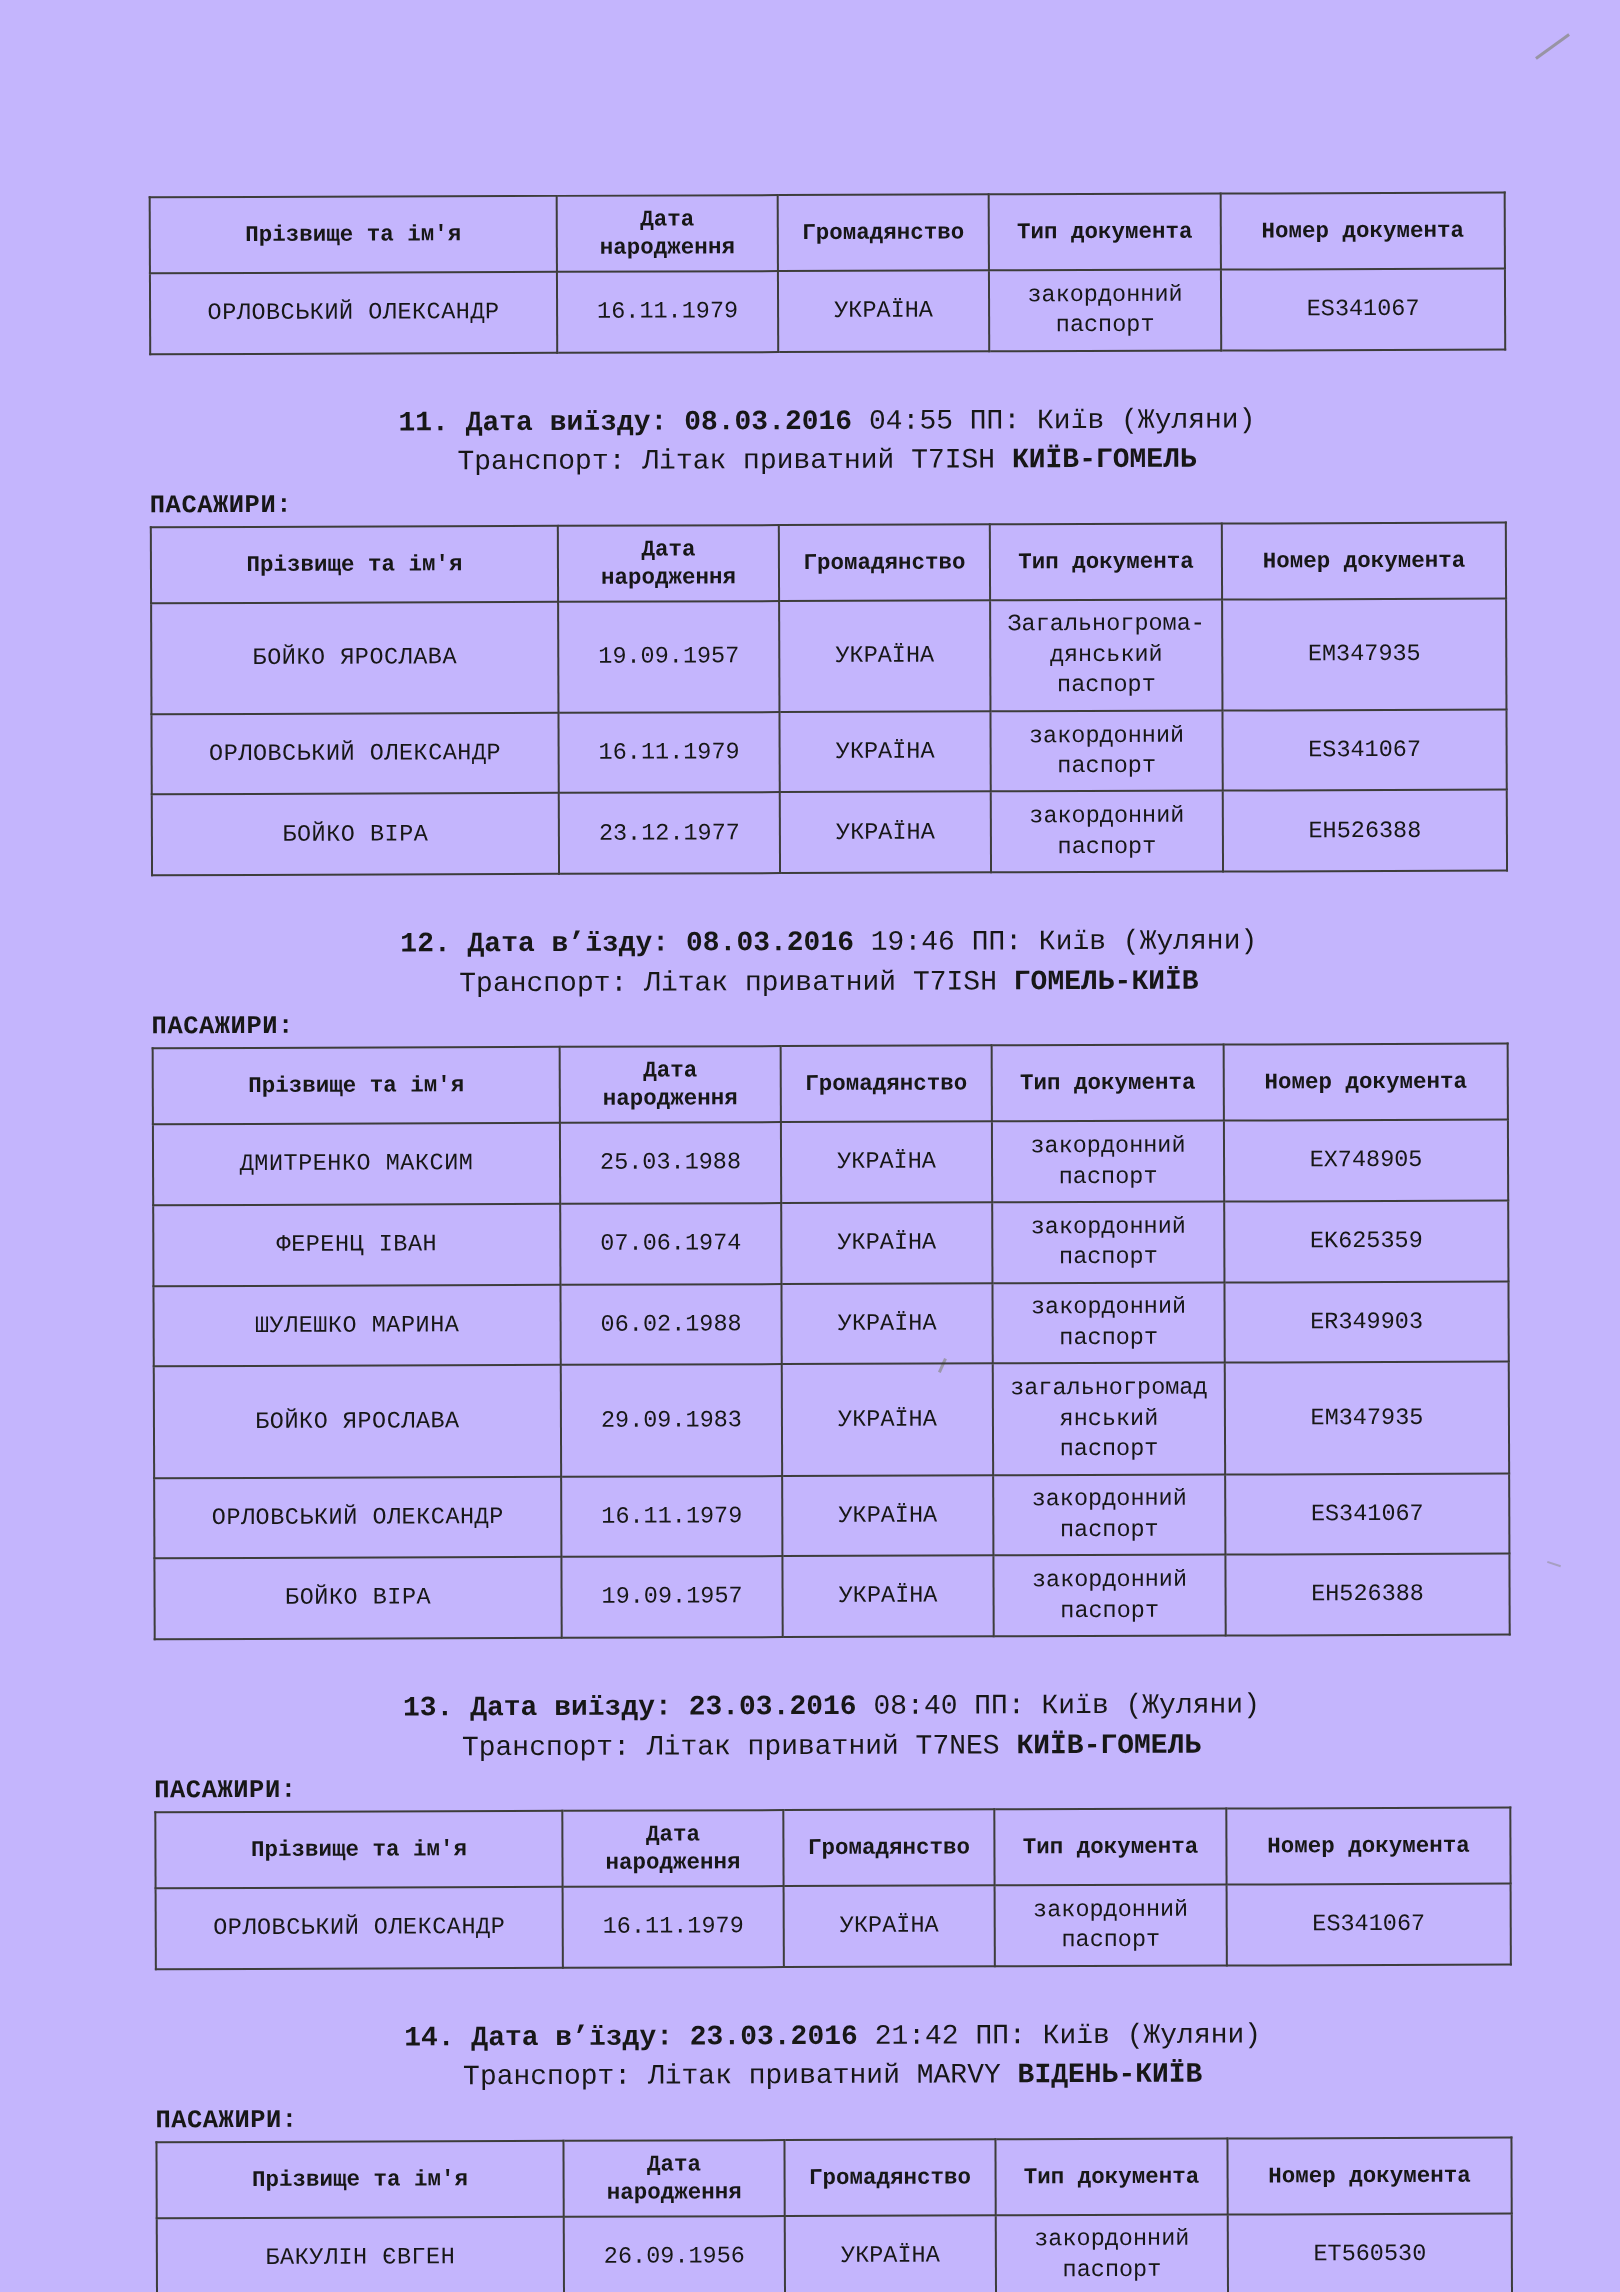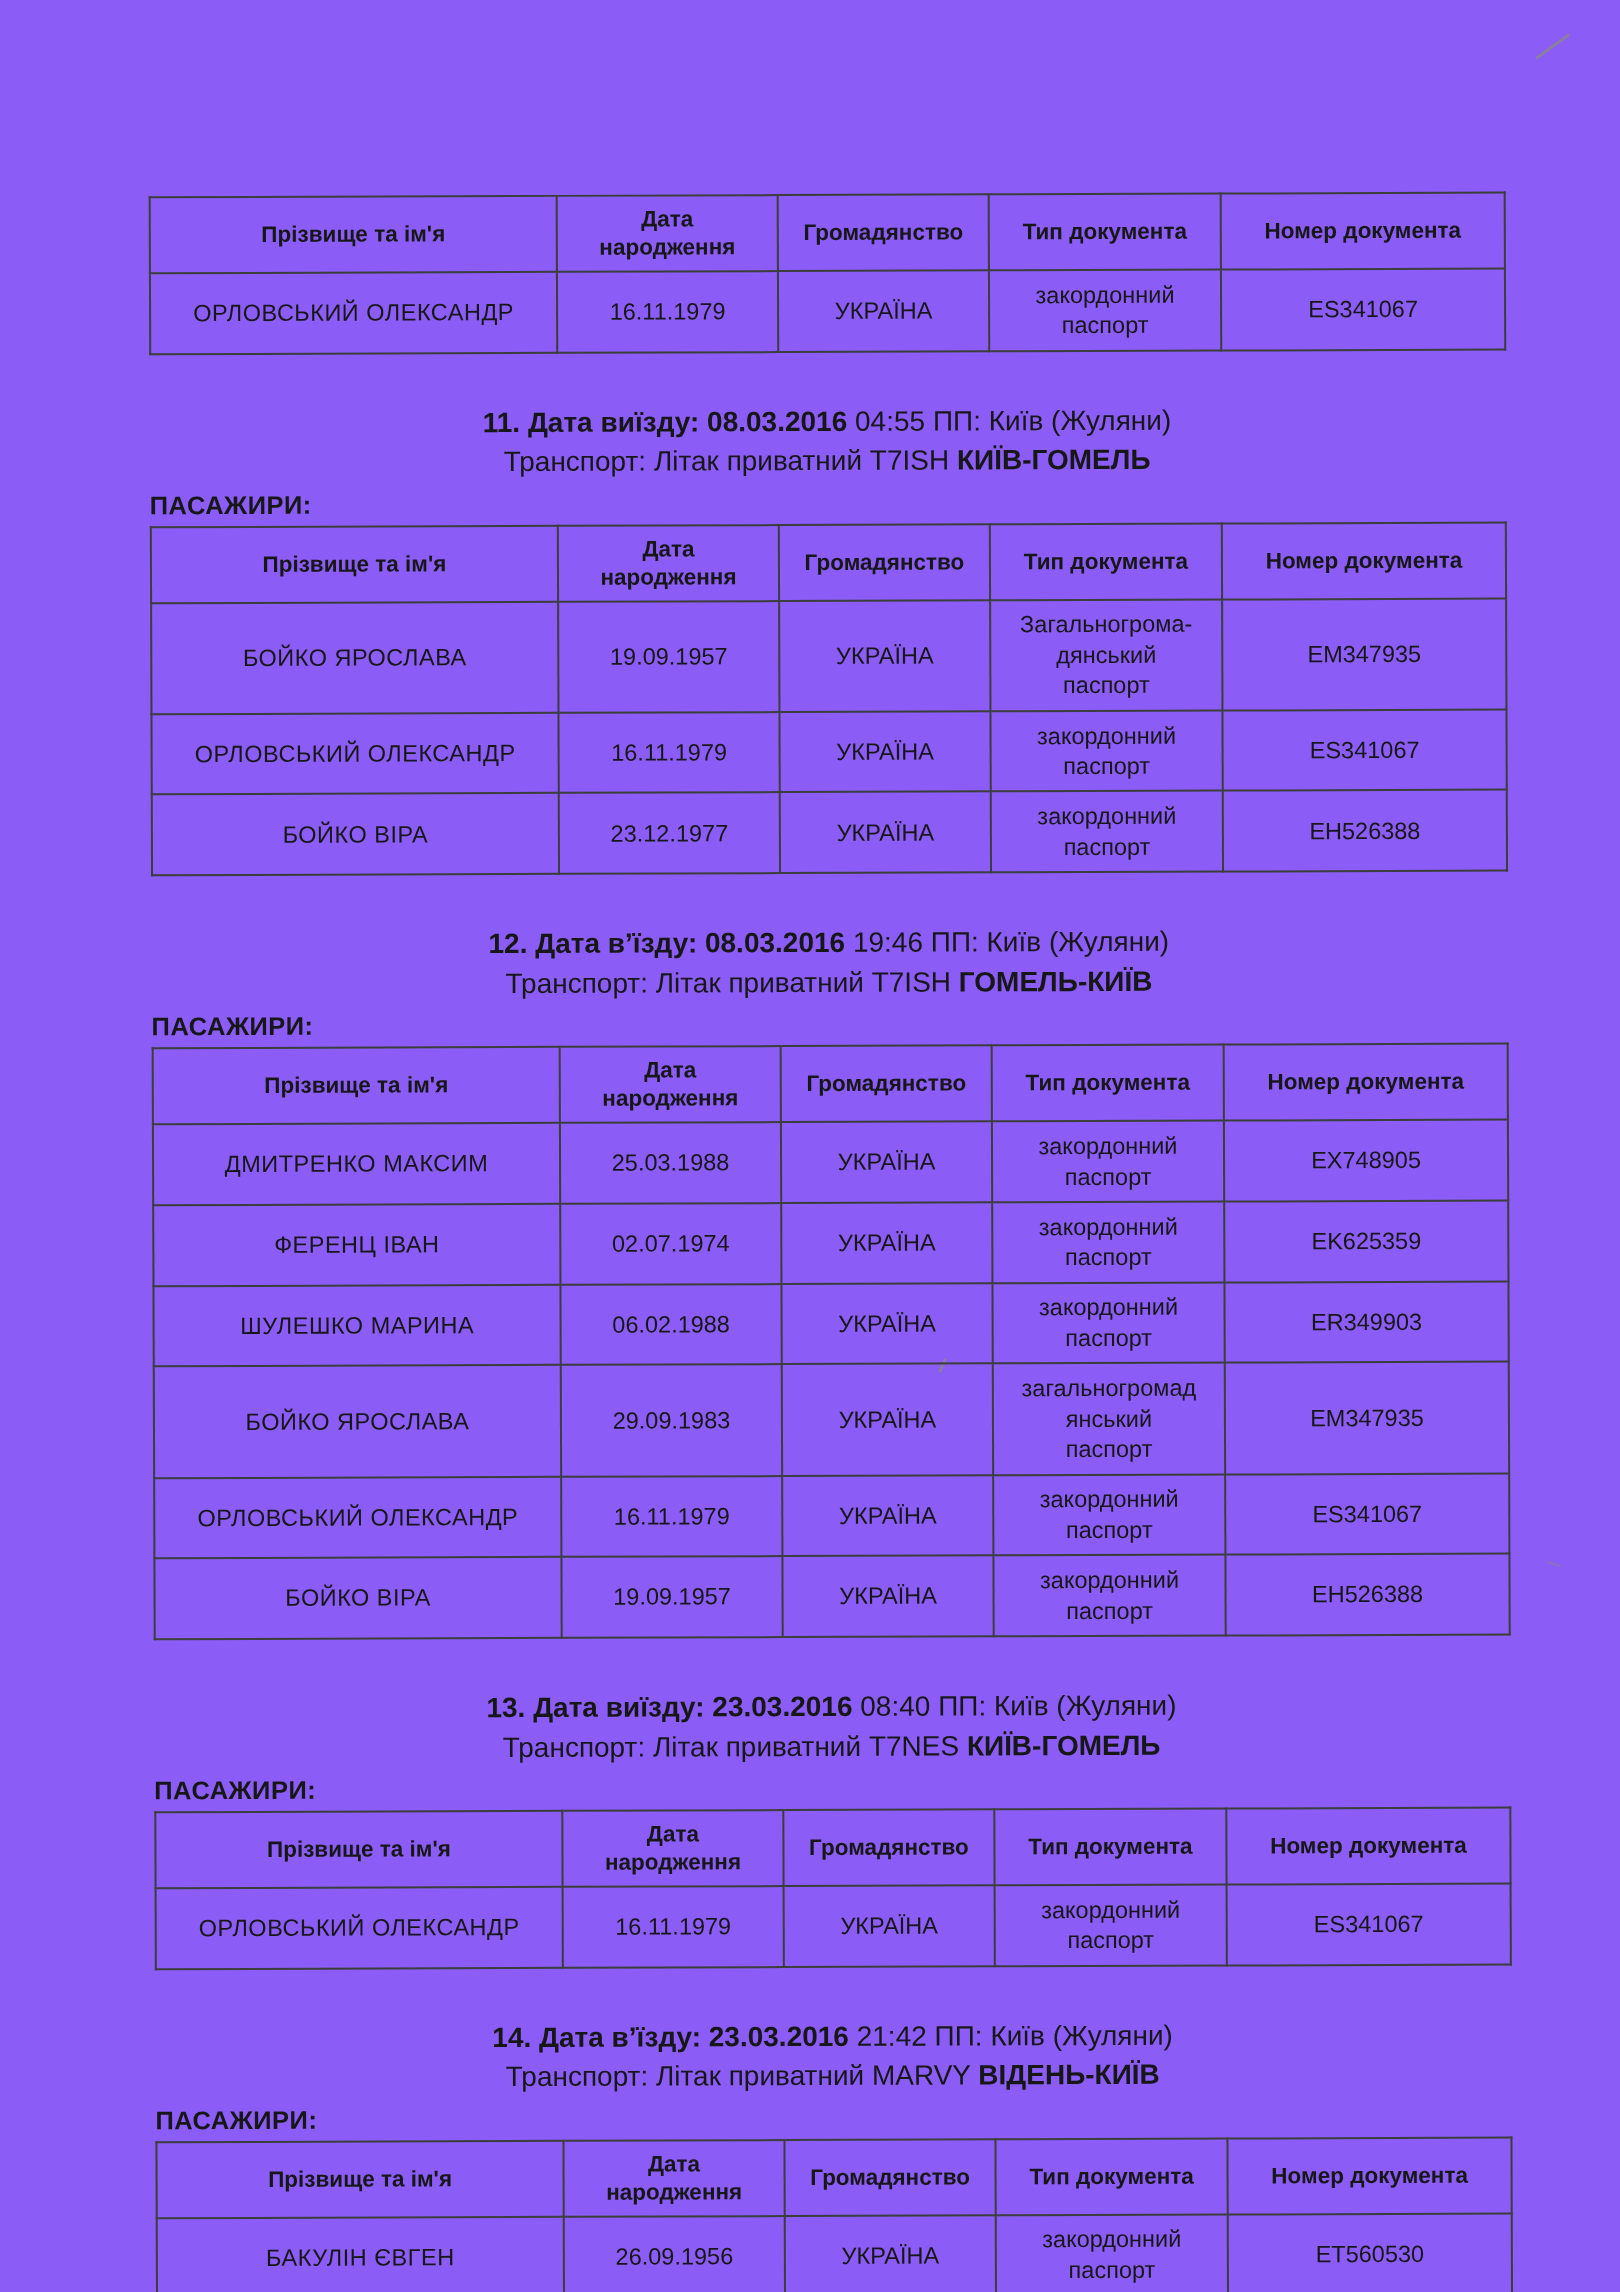--- a/index.html
+++ b/index.html
@@ -5,23 +5,23 @@
   html, body {
     margin: 0;
     padding: 0;
     background: #e8e8e6;
   }
   .page {
     position: relative;
     width: 1620px;
     height: 2293px;
     margin: 0 auto;
-    background: #8b5cf6;
+    background: #c4b5fd;
     overflow: hidden;
-    font-family: Liberation Sans, sans-serif;
+    font-family: Liberation Mono, monospace;
     color: #171717;
   }
   .content {
     position: absolute;
     top: 0; left: 0; right: 0;
     padding-top: 194px;
     transform: rotate(-0.2deg);
   }
   .section { margin: 0; }
   .heading {
@@ -210,21 +210,21 @@
             <tr>
               <td class="name-cell">ДМИТРЕНКО МАКСИМ</td>
               <td>25.03.1988</td>
               <td>УКРАЇНА</td>
               <td>закордонний
 паспорт</td>
               <td>EX748905</td>
             </tr>
             <tr>
               <td class="name-cell">ФЕРЕНЦ ІВАН</td>
-              <td>02.07.1974</td>
+              <td>07.06.1974</td>
               <td>УКРАЇНА</td>
               <td>закордонний
 паспорт</td>
               <td>EK625359</td>
             </tr>
             <tr>
               <td class="name-cell">ШУЛЕШКО МАРИНА</td>
               <td>06.02.1988</td>
               <td>УКРАЇНА</td>
               <td>закордонний

